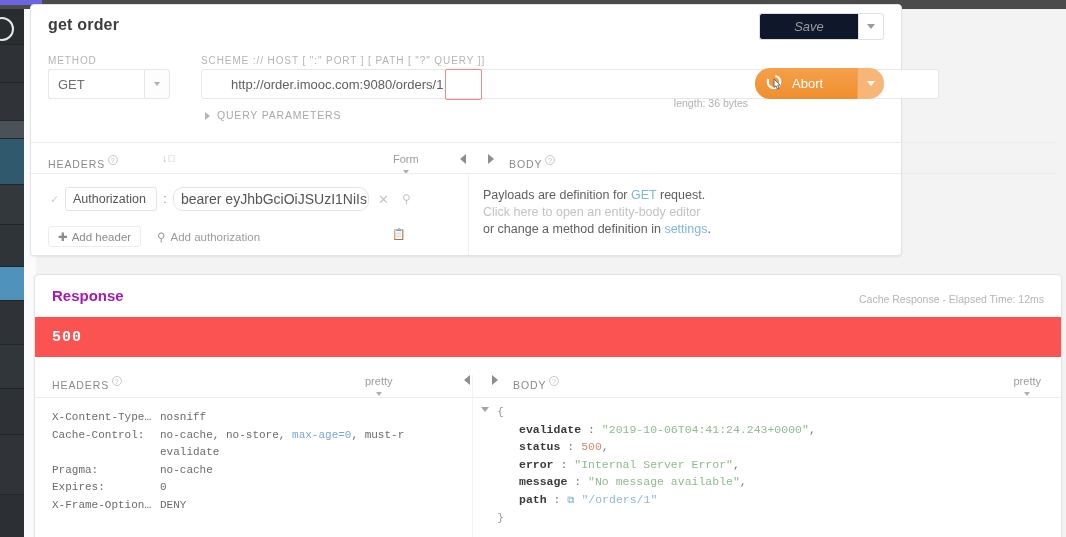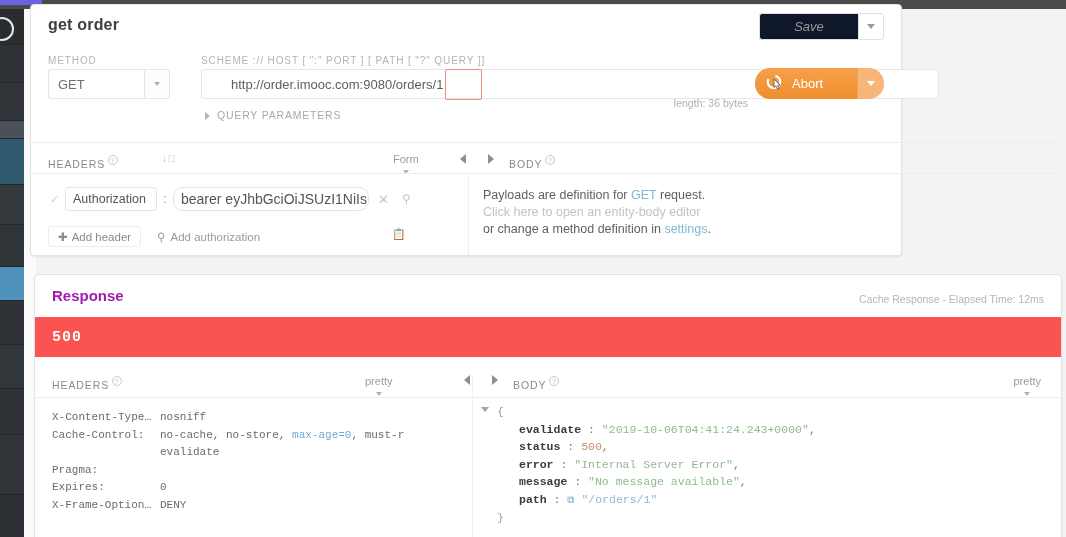--- a/index.html
+++ b/index.html
@@ -346,20 +346,21 @@
       </div>
       <div class="rh-row">
         <span class="rh-k">Cache-Control:</span>
         <span class="rh-v" style="width:auto"><span>no-cache, no-store, </span><span class="tok">max-age=0</span><span>, must-r</span></span>
       </div>
       <div class="rh-row">
         <span class="rh-cont">evalidate</span>
       </div>
       <div class="rh-row">
         <span class="rh-k">Pragma:</span>
+        <span class="rh-v">no-cache</span>
       </div>
       <div class="rh-row">
         <span class="rh-k">Expires:</span>
         <span class="rh-v">0</span>
       </div>
       <div class="rh-row">
         <span class="rh-k">X-Frame-Option…</span>
         <span class="rh-v">DENY</span>
       </div>
     </div>

